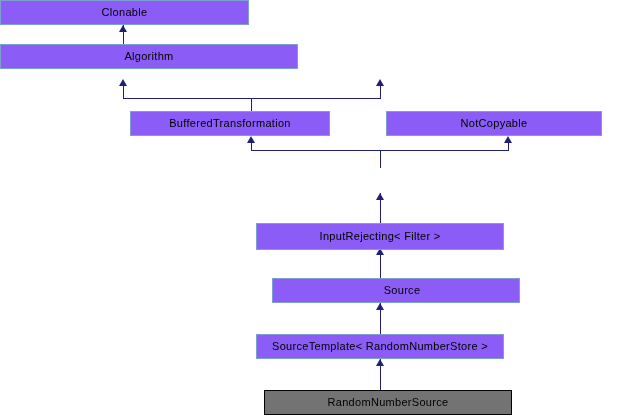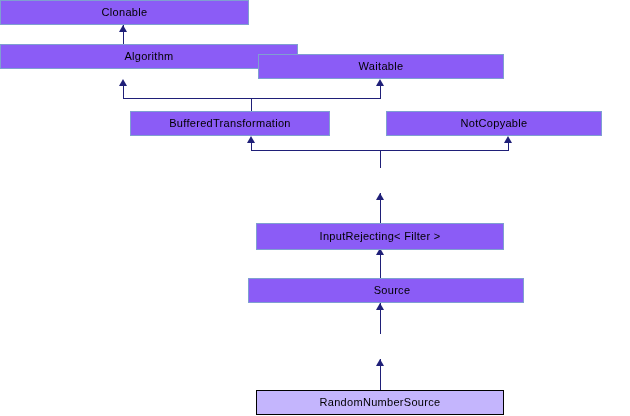--- a/index.html
+++ b/index.html
@@ -28,22 +28,23 @@
     justify-content: center;
     font-size: 11px;
     line-height: 1;
     color: #000000;
     letter-spacing: 0.3px;
     white-space: nowrap;
     overflow: hidden;
     font-family: "Liberation Sans", sans-serif;
   }
   .node.current {
-    background: #c4b5fd;
+    background: #737373;
     border: 1px solid #000000;
+    margin-left: 8px;
   }
   .node-label {
     display: block;
     pointer-events: none;
   }
   .edge {
     position: absolute;
     background: #1f1f78;
   }
   .edge.v { width: 1px; }
@@ -92,39 +93,39 @@
   <div class="arrowhead" style="left:376px; top:359px;"></div>
 
   <div class="node" style="left:0px; top:0px; width:249px; height:25px;">
     <span class="node-label">Clonable</span>
   </div>
 
   <div class="node" style="left:0px; top:44px; width:298px; height:25px;">
     <span class="node-label">Algorithm</span>
   </div>
 
-  <div class="node" style="left:258px; top:54px; width:246px; height:25px;">
-    <span class="node-label">Waitable</span>
-  </div>
 
   <div class="node" style="left:130px; top:111px; width:200px; height:25px;">
     <span class="node-label">BufferedTransformation</span>
   </div>
 
   <div class="node" style="left:386px; top:111px; width:216px; height:25px;">
     <span class="node-label">NotCopyable</span>
   </div>
 
 
   <div class="node" style="left:256px; top:223px; width:248px; height:27px;justify-content:center;">
     <span class="node-label">InputRejecting&lt; Filter &gt;</span>
   </div>
 
-  <div class="node" style="left:248px; top:278px; width:276px; height:25px;padding-left:12px;">
+  <div class="node" style="left:272px; top:278px; width:248px; height:25px;padding-left:12px;">
     <span class="node-label">Source</span>
   </div>
 
+  <div class="node" style="left:256px; top:334px; width:248px; height:25px;">
+    <span class="node-label">SourceTemplate&lt; RandomNumberStore &gt;</span>
+  </div>
 
   <div class="node current" style="left:256px; top:390px; width:248px; height:25px;">
     <span class="node-label">RandomNumberSource</span>
   </div>
 
 </div>
 
 </body></html>

